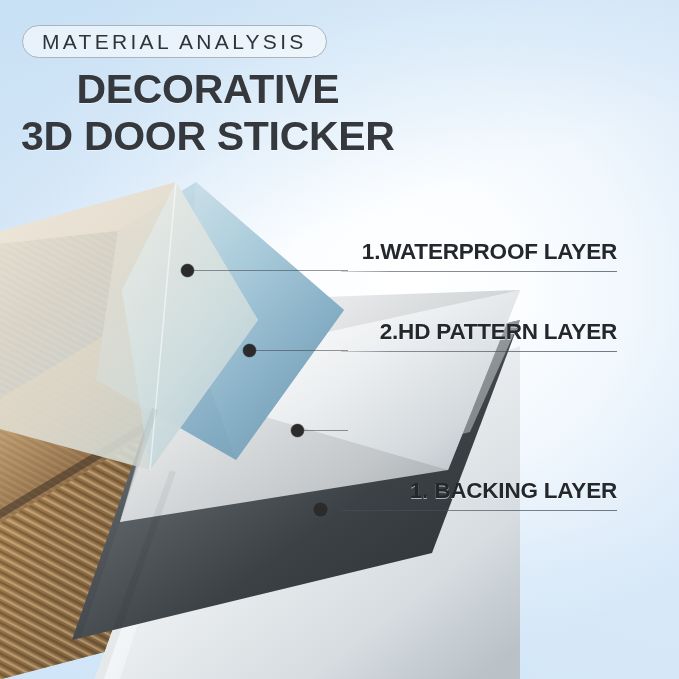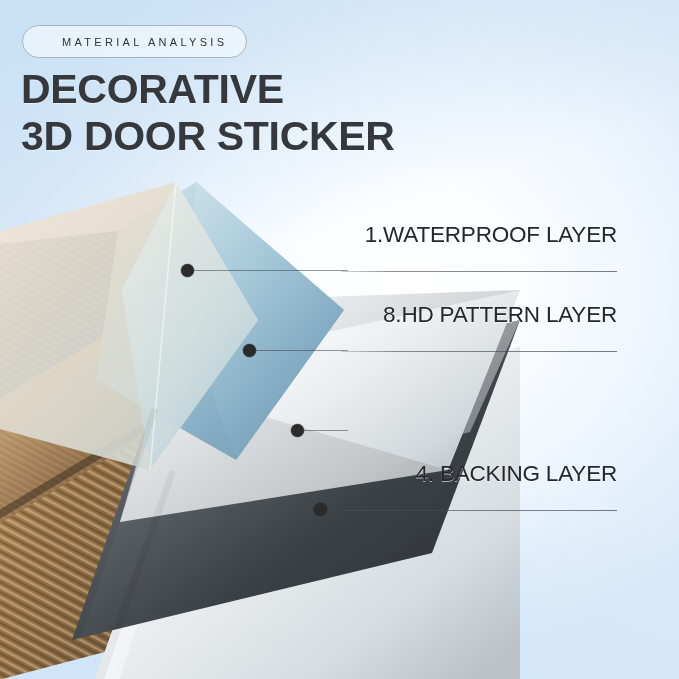--- a/index.html
+++ b/index.html
@@ -23,49 +23,49 @@
 
   
   .badge{
     position:absolute;left:22px;top:25px;
     height:33px;box-sizing:border-box;
     padding:0 19px;border:1.3px solid #a9b4bd;border-radius:17px;
     display:flex;align-items:center;justify-content:center;
     background:rgba(255,255,255,.55);
   }
   .badge span{
-    font-size:11px;letter-spacing:3.3px;color:#2f3439;font-weight:400;
+    font-size:21px;letter-spacing:3.3px;color:#2f3439;font-weight:400;
     white-space:nowrap;
-    margin-left:20px;
   }
   .headline{
     position:absolute;left:21px;top:66px;
     color:#35393e;font-weight:700;
     font-size:41px;line-height:47px;letter-spacing:-0.3px;
     text-shadow:0 1px 0 rgba(255,255,255,.45);
+    text-align:center;
   }
   .headline div{white-space:nowrap;}
 
   .logo-box{
     position:absolute;left:503px;top:10px;width:167px;height:58px;
     background:#fcfcfb;
     display:flex;align-items:center;justify-content:center;
   }
   .logo-box span{
     font-size:25px;font-weight:700;color:#2e3236;letter-spacing:.6px;
   }
 
   
   #art{position:absolute;left:0;top:170px;width:520px;height:509px;}
 
   
   .callout{position:absolute;}
   .callout .ctext{
-    position:absolute;right:31px;bottom:24px;
-    font-size:22.5px;font-weight:400;color:#24282c;white-space:nowrap;
+    position:absolute;right:31px;bottom:7px;
+    font-size:22.5px;font-weight:700;color:#24282c;white-space:nowrap;
     letter-spacing:-0.2px;
     text-shadow:0 1px 0 rgba(255,255,255,.6);
   }
   .callout .cline{
     position:absolute;left:0;bottom:0;right:31px;height:1px;
     background:linear-gradient(to right, rgba(90,100,110,.25) 0%, rgba(70,80,90,.62) 18%, rgba(60,70,80,.7) 100%);
   }
   .dot{
     position:absolute;width:13px;height:13px;border-radius:50%;
     background:#2b2b2b;box-shadow:0 0 0 .5px rgba(0,0,0,.35);
@@ -216,27 +216,27 @@
   <div class="leader" style="left:193px;top:270px;width:155px;"></div>
   <div class="dot" style="left:181px;top:264px;"></div>
   <div class="callout" style="left:341px;top:236px;width:307px;height:36px;">
     <div class="ctext">1.WATERPROOF LAYER</div>
     <div class="cline"></div>
   </div>
 
   <div class="leader" style="left:255px;top:350px;width:93px;"></div>
   <div class="dot" style="left:243px;top:344px;"></div>
   <div class="callout" style="left:341px;top:316px;width:307px;height:36px;">
-    <div class="ctext">8.HD PATTERN LAYER</div>
+    <div class="ctext">2.HD PATTERN LAYER</div>
     <div class="cline"></div>
   </div>
 
   <div class="leader" style="left:303px;top:430px;width:45px;"></div>
   <div class="dot" style="left:291px;top:424px;"></div>
 
   <div class="leader" style="left:326px;top:509px;width:22px;"></div>
   <div class="dot" style="left:314px;top:503px;"></div>
   <div class="callout" style="left:341px;top:475px;width:307px;height:36px;">
-    <div class="ctext">4. BACKING LAYER</div>
+    <div class="ctext">1. BACKING LAYER</div>
     <div class="cline"></div>
   </div>
 
 </div>
 
 </body></html>

